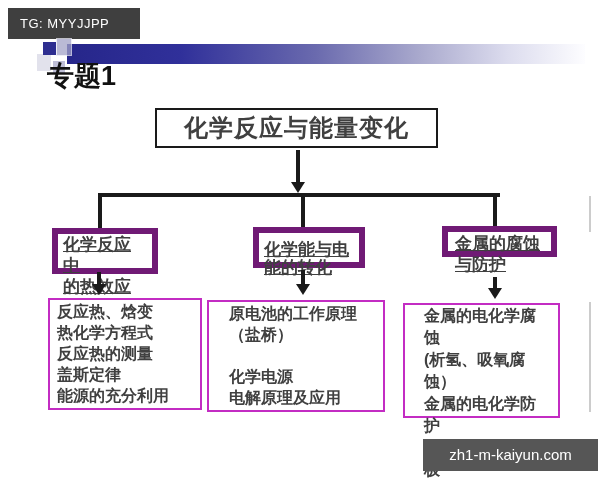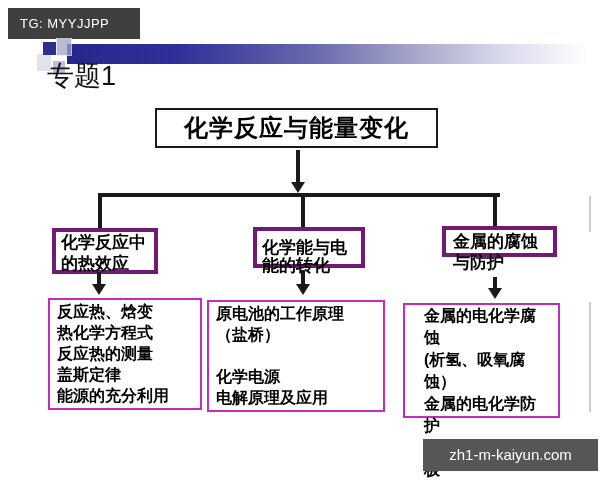--- a/index.html
+++ b/index.html
@@ -44,48 +44,48 @@
     background: #a3a3c8; opacity: 0.75; border: 1px solid #e9e9f3; z-index: 2; }
   .sq-dark { left: 43px; top: 42px; width: 13px; height: 13px;
     background: #2e2e90; z-index: 3; }
   .sq-light { left: 36px; top: 53px; width: 16px; height: 19px;
     background: #e2e2ec; border: 1px solid #ffffff; z-index: 2; }
   .sq-small { left: 53px; top: 61px; width: 12px; height: 12px;
     background: #b3b3cf; opacity: 0.85; z-index: 2; }
 
   .slide-title {
     position: absolute; left: 47px; top: 58px;
-    font-size: 27px; font-weight: normal; color: #111111;
+    font-size: 27px; font-weight: bold; color: #111111;
     z-index: 4;
   }
 
   
-  .fc-box { position: absolute; background: #ffffff; color: #000000; font-weight: bold; }
+  .fc-box { position: absolute; background: #ffffff; color: #404040; font-weight: bold; }
   .ml { white-space: pre-line; }
 
   .root-box {
     left: 155px; top: 108px; width: 283px; height: 40px;
     border: 2px solid #1a1a1a;
     font-size: 24px; line-height: 36px; text-align: center;
     letter-spacing: 1px;
   }
 
-  .branch-box { border: 4px solid #701a75; }
+  .branch-box { border: 6px solid #701a75; text-decoration: underline; }
   .branch-1 { left: 52px;  top: 228px; width: 106px; height: 46px;
     font-size: 17px; line-height: 21px; padding: 0 5px; }
   .branch-2 { left: 253px; top: 227px; width: 112px; height: 41px;
     font-size: 17px; line-height: 18px; padding: 8px 5px; }
   .branch-3 { left: 442px; top: 226px; width: 115px; height: 31px;
     font-size: 17px; line-height: 21px; padding: 1px 7px; }
 
   .detail-box { border: 2px solid #c32cc3; }
   .detail-1 { left: 48px;  top: 298px; width: 154px; height: 112px;
     font-size: 16px; line-height: 21px; padding: 1px 7px; }
   .detail-2 { left: 207px; top: 300px; width: 178px; height: 112px;
-    font-size: 16px; line-height: 21px; padding: 1px 7px; }
+    font-size: 16px; line-height: 21px; padding: 1px 20px; }
   .detail-3 { left: 403px; top: 303px; width: 157px; height: 115px;
     font-size: 16px; line-height: 22px; padding: 0 19px; }
 
   
   .conn { position: absolute; background: #1a1a1a; }
   .arrowhead {
     position: absolute; width: 0; height: 0;
     border-left: 7px solid transparent;
     border-right: 7px solid transparent;
     border-top: 11px solid #1a1a1a;

